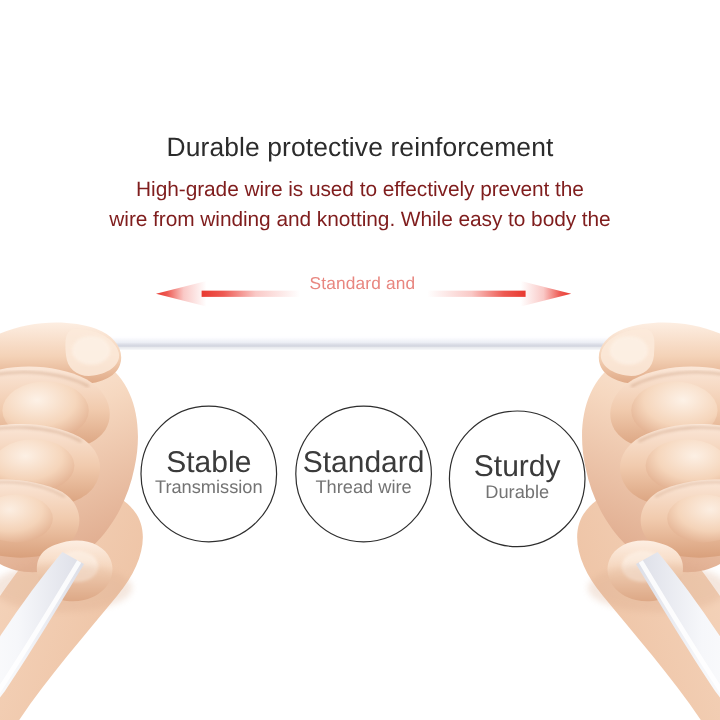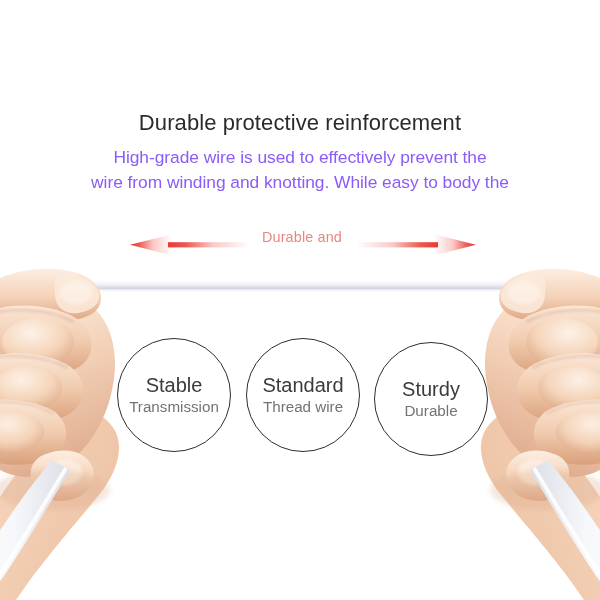--- a/index.html
+++ b/index.html
@@ -31,21 +31,21 @@
     white-space: nowrap;
   }
   .subcopy {
     position: absolute;
     left: 18px;
     top: 145px;
     width: 564px;
     text-align: center;
     font-size: 17.4px;
     line-height: 25.2px;
-    color: #8b5cf6;
+    color: #7f1d1d;
     letter-spacing: -0.05px;
   }
   .subcopy .ln { display: block; white-space: nowrap; }
 
   
   .arrow-row {
     position: absolute;
     left: 0;
     top: 228px;
     width: 600px;
@@ -100,21 +100,21 @@
     display: flex;
     flex-direction: column;
     align-items: center;
     justify-content: center;
   }
   .c1 { left: 117px; top: 8px;  width: 114px; height: 114px; }
   .c2 { left: 246px; top: 8px;  width: 114px; height: 114px; }
   .c3 { left: 374px; top: 12px; width: 114px; height: 114px; }
 
   .circle .t1 {
-    font-size: 20px;
+    font-size: 25px;
     line-height: 21px;
     color: #3b3b3b;
     white-space: nowrap;
   }
   .circle .t2 {
     font-size: 15.2px;
     line-height: 19px;
     color: #737373;
     white-space: nowrap;
     margin-top: 1px;
@@ -154,21 +154,21 @@
           <stop offset="0.45" stop-color="#ec4b43" stop-opacity="0.30"></stop>
           <stop offset="0.78" stop-color="#ec4b43" stop-opacity="0.92"></stop>
           <stop offset="1" stop-color="#e8382f" stop-opacity="1"></stop>
         </linearGradient>
       </defs>
       <rect x="0" y="14.2" width="82" height="5.2" fill="url(#gradR)"></rect>
       <path d="M120,16.8 L78,6.2 L78,27.4 Z" fill="url(#gradR)"></path>
     </svg>
 
     <div class="arrow-caption">
-      <span class="ln">Durable and</span>
+      <span class="ln">Standard and</span>
     </div>
   </div>
 
   <div class="photo">
     <svg width="600" height="342" viewBox="0 0 600 342">
       <defs>
 
         <linearGradient id="cableG" x1="0" y1="0" x2="0" y2="1">
           <stop offset="0" stop-color="#ffffff"></stop>
           <stop offset="0.40" stop-color="#fdfdff"></stop>

